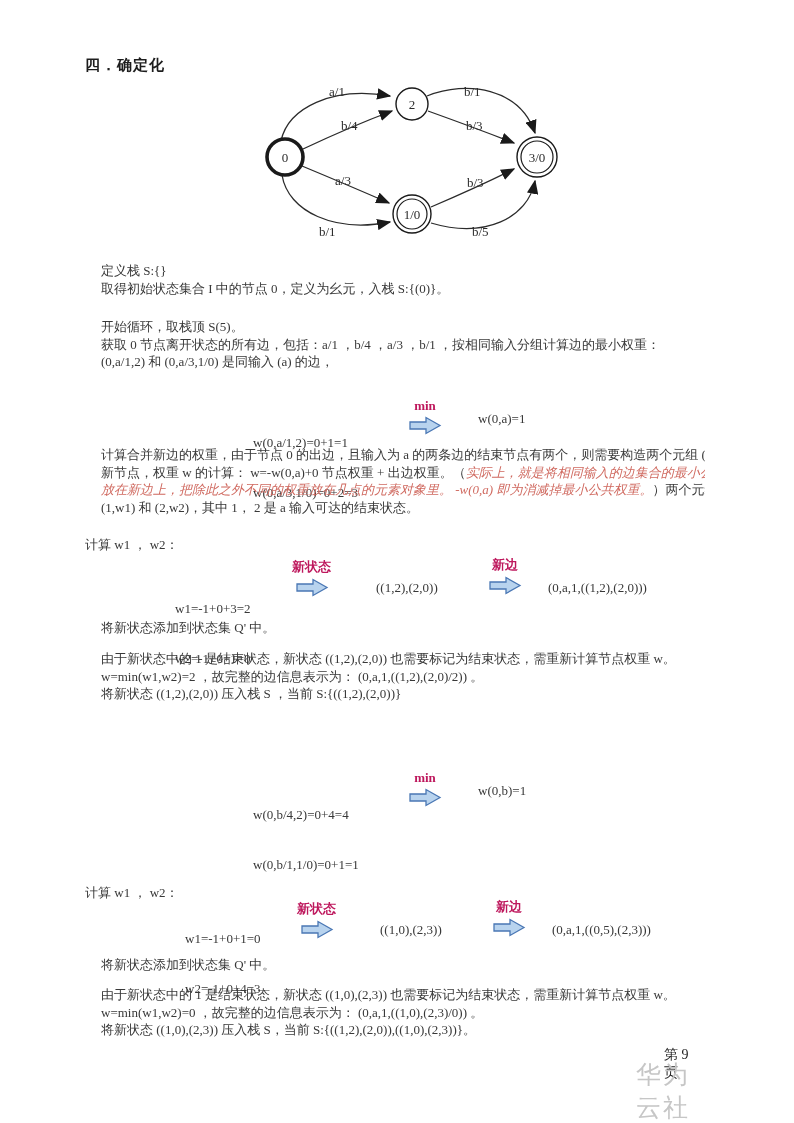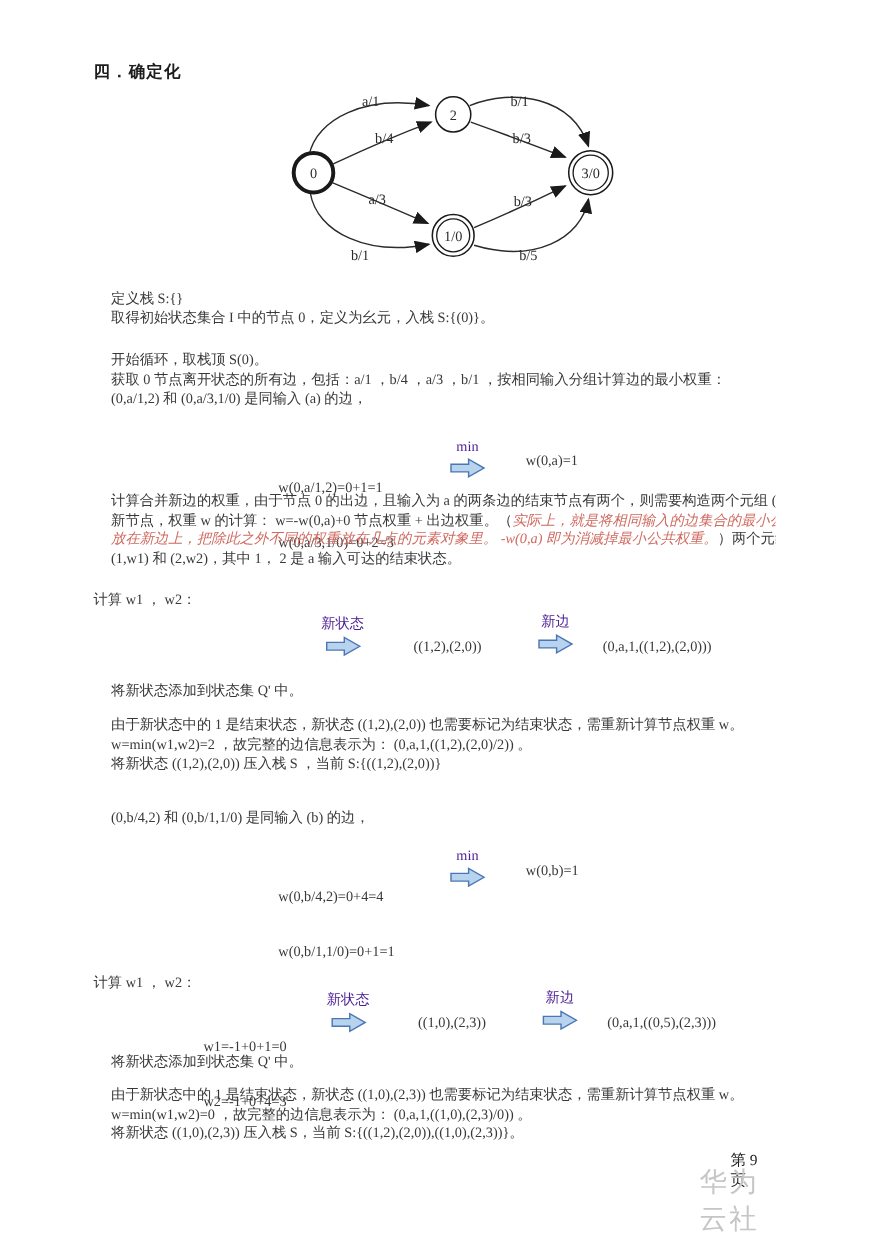--- a/index.html
+++ b/index.html
@@ -19,21 +19,21 @@
   .body-text{font-size:13px;line-height:17.5px;}
   .para{width:662px;left:78px;margin-left:23px;}
   .red{color:#d06a60;font-style:italic;}
   .diagram{left:240px;top:80px;}
   .diagram text{font-family:"Liberation Serif","DejaVu Serif",serif;fill:#2b2b2b;}
   .edge-label{font-size:13px;}
   .node-label{font-size:13px;text-anchor:middle;}
   .formula-row{left:0;width:794px;height:56px;}
   .f-lines{position:absolute;font-size:13px;line-height:16.5px;white-space:pre;}
   .f-arrow-group{position:absolute;display:flex;flex-direction:column;align-items:center;gap:1px;}
-  .f-arrow-label{font-size:13px;color:#4c1d95;}
+  .f-arrow-label{font-size:13px;color:#be185d;font-weight:bold;}
   .f-text{position:absolute;font-size:13px;white-space:pre;}
   .footer-page{font-size:14px;color:#1f1f1f;left:664px;top:1046px;}
   .watermark{font-size:25px;color:#c6c6c6;left:636px;top:1058px;letter-spacing:2px;}
 </style>
 </head>
 <body>
 
 <div class="page">
 
   <div class="abs title">四．确定化</div>
@@ -82,21 +82,21 @@
       <text class="node-label" x="297" y="82">3/0</text>
     </g>
   </svg>
 
   <div class="abs para body-text" style="top:262px">
     <div>定义栈 S:{}</div>
     <div>取得初始状态集合 I 中的节点 0，定义为幺元，入栈 S:{(0)}。</div>
   </div>
 
   <div class="abs para body-text" style="top:318px">
-    <div>开始循环，取栈顶 S(0)。</div>
+    <div>开始循环，取栈顶 S(5)。</div>
     <div>获取 0 节点离开状态的所有边，包括：a/1 ，b/4 ，a/3 ，b/1 ，按相同输入分组计算边的最小权重：</div>
     <div>(0,a/1,2) 和 (0,a/3,1/0) 是同输入 (a) 的边，</div>
   </div>
 
   <div class="abs formula-row" style="top:398px">
     <div class="f-lines" style="left:253px;top:4px">
       <div>w(0,a/1,2)=0+1=1</div>
       <div>w(0,a/3,1/0)=0+2=3</div>
     </div>
     <div class="f-arrow-group" style="left:408px;top:0px">
@@ -108,20 +108,24 @@
     <div class="f-text" style="left:478px;top:13px">w(0,a)=1</div>
   </div>
 
   <div class="abs para body-text" style="top:446px">
     <span>计算合并新边的权重，由于节点 0 的出边，且输入为 a 的两条边的结束节点有两个，则需要构造两个元组 (q,w) 生成新节点，权重 w 的计算： w=-w(0,a)+0 节点权重 + 出边权重。（</span><span class="red">实际上，就是将相同输入的边集合的最小公共权重放在新边上，把除此之外不同的权重放在几点的元素对象里。 -w(0,a) 即为消减掉最小公共权重。</span><span>）两个元组分别为 (1,w1) 和 (2,w2)，其中 1， 2 是 a 输入可达的结束状态。</span>
   </div>
 
   <div class="abs body-text" style="left:85px;top:536px">计算 w1 ， w2：</div>
 
   <div class="abs formula-row" style="top:556px">
+    <div class="f-lines" style="left:175px;top:12px">
+      <div>w1=-1+0+3=2</div>
+      <div>w2=-1+0+1=0</div>
+    </div>
     <div class="f-arrow-group" style="left:292px;top:2px">
       <span class="f-arrow-label">新状态</span>
       <svg width="34" height="21" viewBox="0 0 34 21">
         <path d="M2 7 H18 V2.5 L32 10.5 L18 18.5 V14 H2 Z" fill="#b8d3ee" stroke="#4a77b4" stroke-width="1.3"></path>
       </svg>
     </div>
     <div class="f-text" style="left:376px;top:24px">((1,2),(2,0))</div>
     <div class="f-arrow-group" style="left:488px;top:0px">
       <span class="f-arrow-label">新边</span>
       <svg width="34" height="21" viewBox="0 0 34 21">
@@ -132,41 +136,40 @@
   </div>
 
   <div class="abs para body-text" style="top:619px">将新状态添加到状态集 Q' 中。</div>
 
   <div class="abs para body-text" style="top:650px">
     <div>由于新状态中的 1 是结束状态，新状态 ((1,2),(2,0)) 也需要标记为结束状态，需重新计算节点权重 w。</div>
     <div>w=min(w1,w2)=2 ，故完整的边信息表示为： (0,a,1,((1,2),(2,0)/2)) 。</div>
     <div>将新状态 ((1,2),(2,0)) 压入栈 S ，当前 S:{((1,2),(2,0))}</div>
   </div>
 
-  <div class="abs para body-text" style="top:734px">(0,b/4,2) 和 (0,b/1,1/0) 是同输入 (b) 的边，</div>
 
   <div class="abs formula-row" style="top:770px">
     <div class="f-lines" style="left:253px;top:4px">
       <div>w(0,b/4,2)=0+4=4</div>
       <div>w(0,b/1,1/0)=0+1=1</div>
     </div>
     <div class="f-arrow-group" style="left:408px;top:0px">
       <span class="f-arrow-label">min</span>
       <svg width="34" height="21" viewBox="0 0 34 21">
         <path d="M2 7 H18 V2.5 L32 10.5 L18 18.5 V14 H2 Z" fill="#b8d3ee" stroke="#4a77b4" stroke-width="1.3"></path>
       </svg>
     </div>
     <div class="f-text" style="left:478px;top:13px">w(0,b)=1</div>
   </div>
 
 
   <div class="abs body-text" style="left:85px;top:884px">计算 w1 ， w2：</div>
 
   <div class="abs formula-row" style="top:898px">
-    <div class="f-lines" style="left:185px;top:12px">
+    <div class="f-lines" style="left:185px;top:0">
       <div>w1=-1+0+1=0</div>
       <div>w2=-1+0+4=3</div>
     </div>
     <div class="f-arrow-group" style="left:297px;top:2px">
       <span class="f-arrow-label">新状态</span>
       <svg width="34" height="21" viewBox="0 0 34 21">
         <path d="M2 7 H18 V2.5 L32 10.5 L18 18.5 V14 H2 Z" fill="#b8d3ee" stroke="#4a77b4" stroke-width="1.3"></path>
       </svg>
     </div>
     <div class="f-text" style="left:380px;top:24px">((1,0),(2,3))</div>

